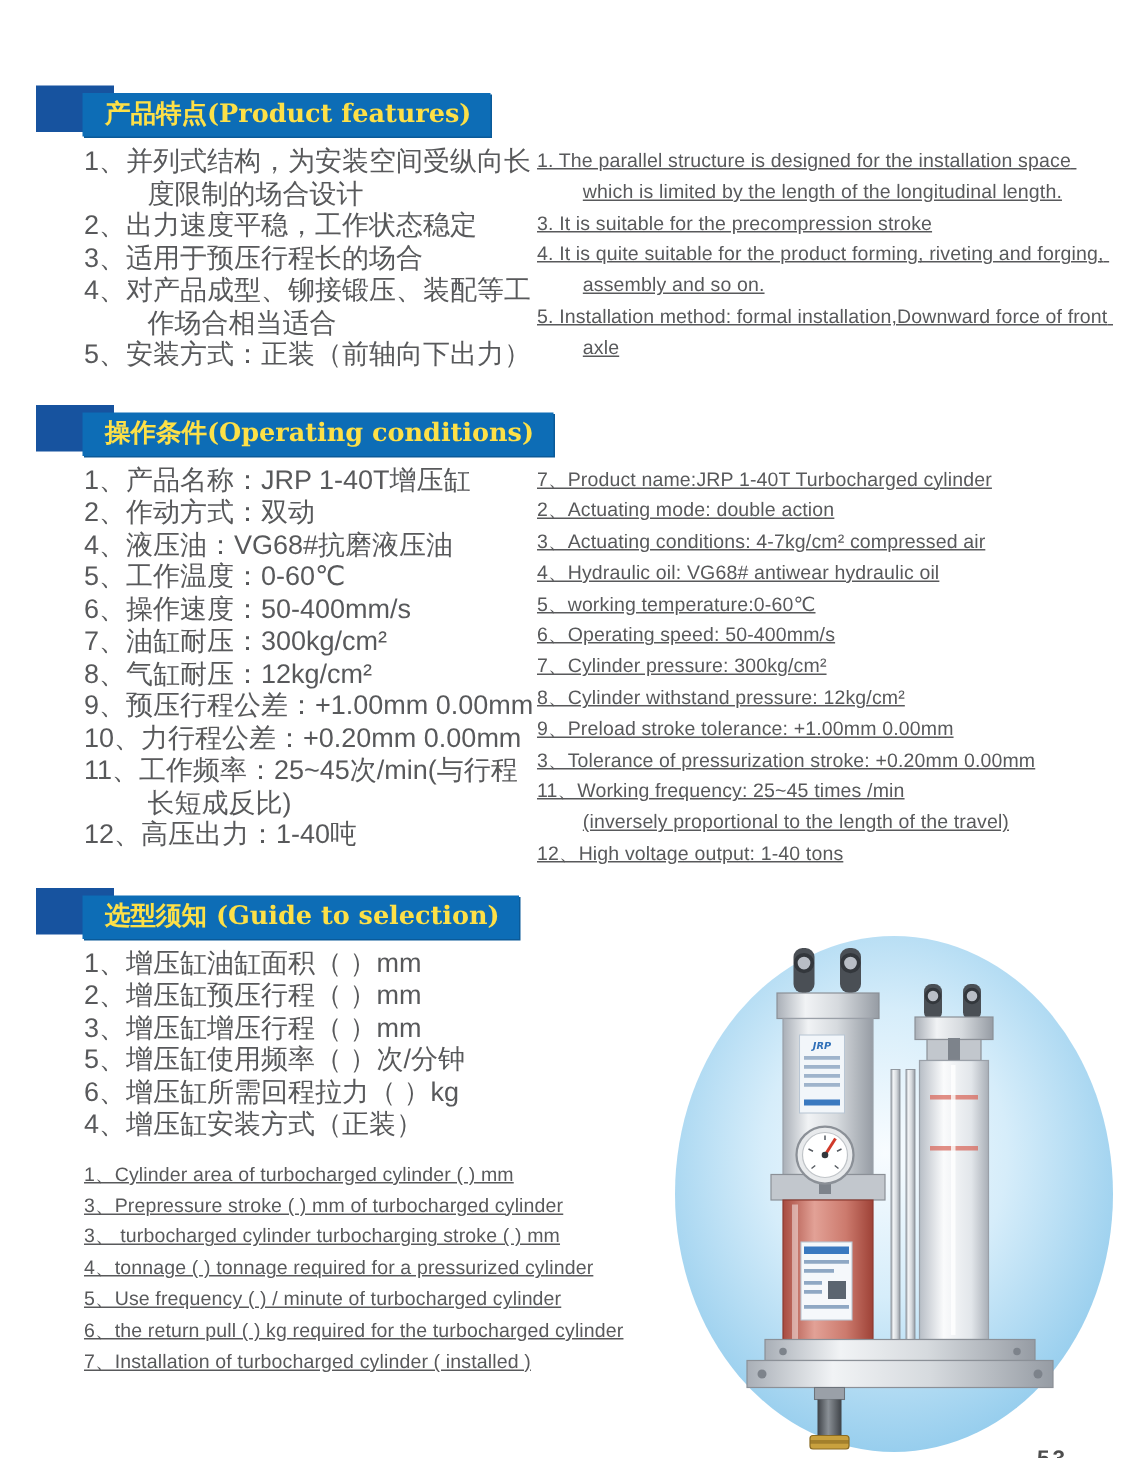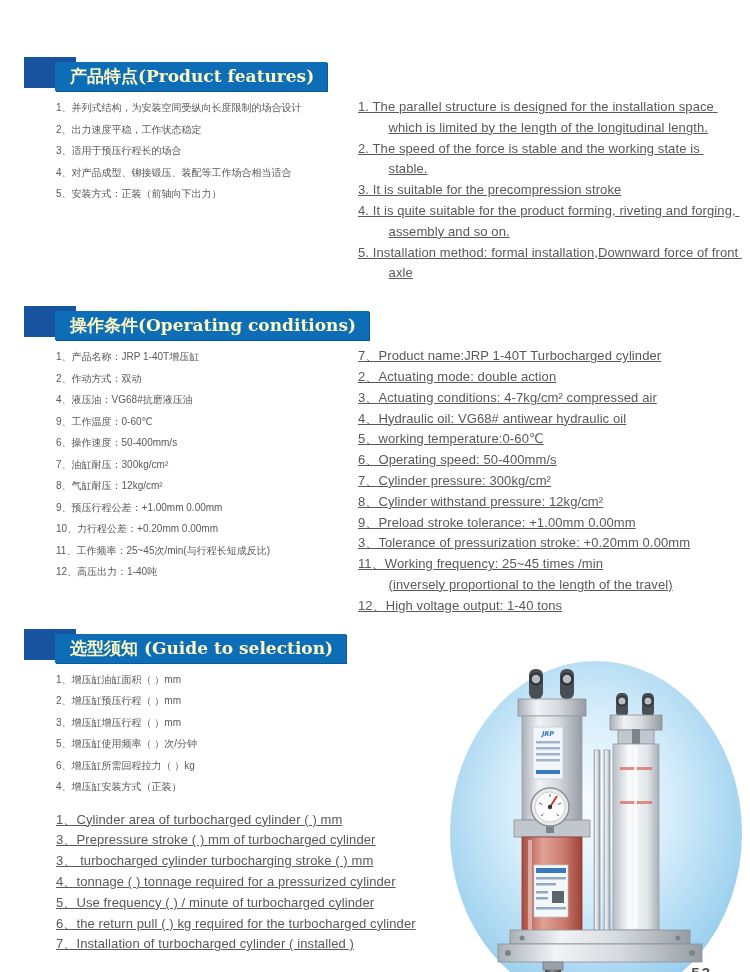--- a/index.html
+++ b/index.html
@@ -10,35 +10,35 @@
     overflow:hidden;
   }
   .page{position:relative;width:750px;height:972px;overflow:hidden;background:#fff;}
 
   
   .sec{margin-left:24px;}
   .sec-header{position:relative;height:36px;margin-bottom:6px;}
   .hdr-sq{position:absolute;left:0;top:2px;width:52px;height:31px;background:#17539f;}
   .hdr-banner{
     position:absolute;left:31px;top:7px;
-    background:#0d6db6;color:#fef9c3;
+    background:#0d6db6;color:#fde047;
     font-family:"DejaVu Serif","Liberation Serif",serif;
     font-weight:bold;font-size:17px;line-height:22px;
     padding:3px 13px 4px 15px;white-space:nowrap;
     box-shadow:1px 1px 0 #0a5a99;
   }
   .hdr-banner::before{
     content:"";position:absolute;left:16px;top:-5px;width:34px;height:7px;
     background:#0a4f92;transform:skewX(38deg);z-index:-1;
   }
 
   
   ul{list-style:none;margin:0;padding:0;}
   li{padding-left:2.35em;text-indent:-2.35em;white-space:pre-wrap;}
-  .cn-list li{font-size:10px;line-height:21.5px;}
+  .cn-list li{font-size:18px;line-height:21.5px;}
   .en-list li{font-size:13px;line-height:20.8px;letter-spacing:0.1px;text-decoration:underline;}
 
   .cols{display:flex;margin-left:32px;}
   .col-left{width:302px;flex:0 0 302px;}
   .col-right{width:382px;flex:0 0 382px;margin-left:0;}
 
   #sec-features{margin-top:55px;}
   #sec-conditions{margin-top:20px;}
   #sec-selection{margin-top:10px;}
 
@@ -70,41 +70,40 @@
     <div class="cols">
       <ul class="cn-list col-left">
           <li>1、并列式结构，为安装空间受纵向长度限制的场合设计</li>
           <li>2、出力速度平稳，工作状态稳定</li>
           <li>3、适用于预压行程长的场合</li>
           <li>4、对产品成型、铆接锻压、装配等工作场合相当适合</li>
           <li>5、安装方式：正装（前轴向下出力）</li>
         </ul>
       <ul class="en-list col-right">
           <li>1. The parallel structure is designed for the installation space which is limited by the length of the longitudinal length.</li>
-          <li>2. The speed of the force is stable and the working state is stable.</li>
           <li>3. It is suitable for the precompression stroke</li>
           <li>4. It is quite suitable for the product forming, riveting and forging, assembly and so on.</li>
           <li>5. Installation method: formal installation,Downward force of front axle</li>
         </ul>
     </div>
   </section>
 
   <section class="sec" id="sec-conditions">
     <div class="sec-header">
       <div class="hdr-sq"></div>
       <div class="hdr-banner">
         <span>操作条件(Operating conditions)</span>
       </div>
     </div>
     <div class="cols">
       <ul class="cn-list col-left">
           <li>1、产品名称：JRP 1-40T增压缸</li>
           <li>2、作动方式：双动</li>
           <li>4、液压油：VG68#抗磨液压油</li>
-          <li>9、工作温度：0-60℃</li>
+          <li>5、工作温度：0-60℃</li>
           <li>6、操作速度：50-400mm/s</li>
           <li>7、油缸耐压：300kg/cm²</li>
           <li>8、气缸耐压：12kg/cm²</li>
           <li>9、预压行程公差：+1.00mm 0.00mm</li>
           <li>10、力行程公差：+0.20mm 0.00mm</li>
           <li>11、工作频率：25~45次/min(与行程长短成反比)</li>
           <li>12、高压出力：1-40吨</li>
         </ul>
       <ul class="en-list col-right">
           <li>7、Product name:JRP 1-40T Turbocharged cylinder</li>

